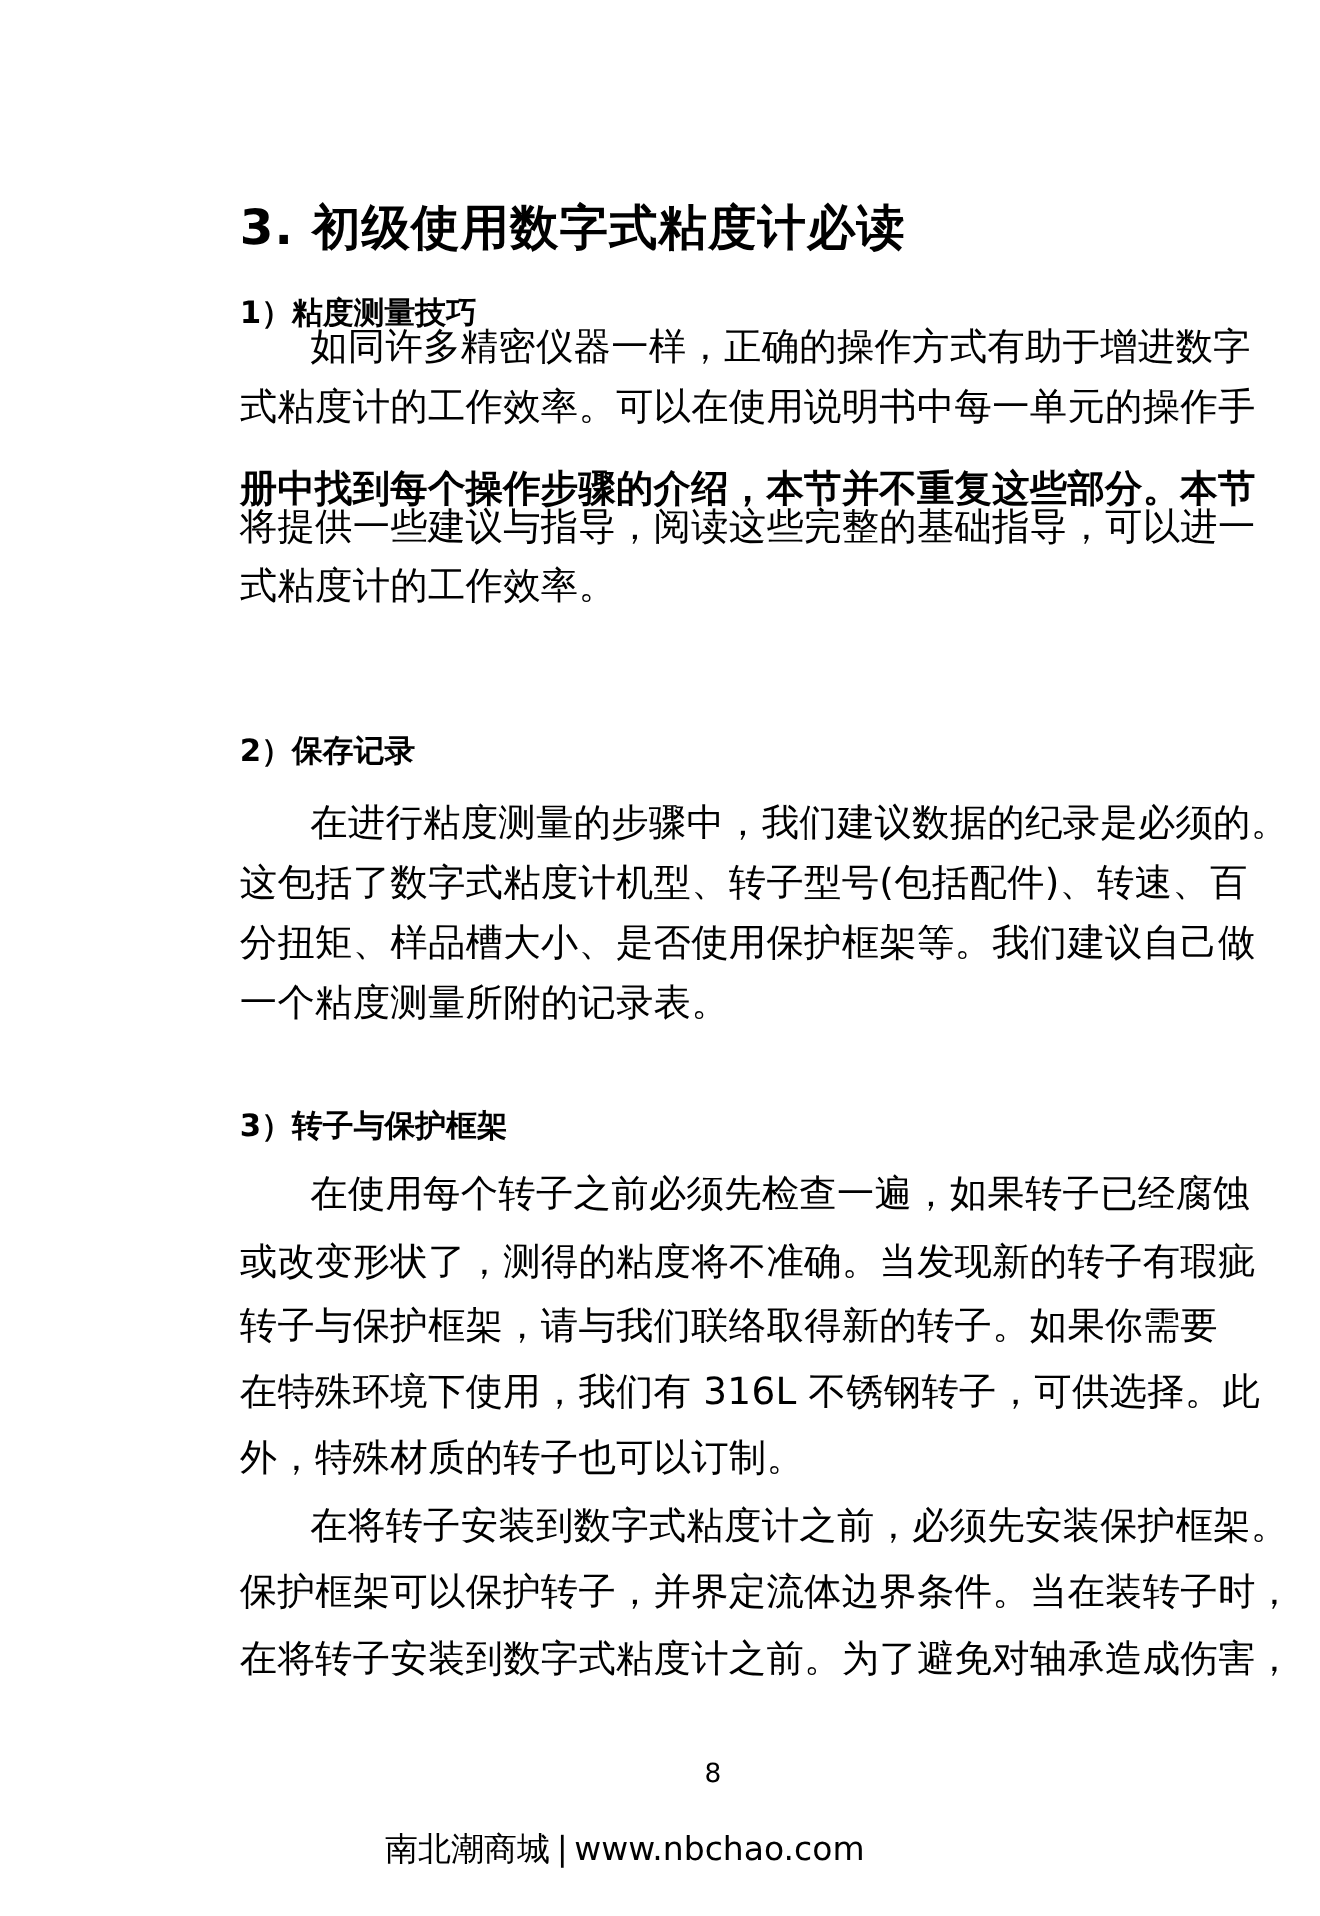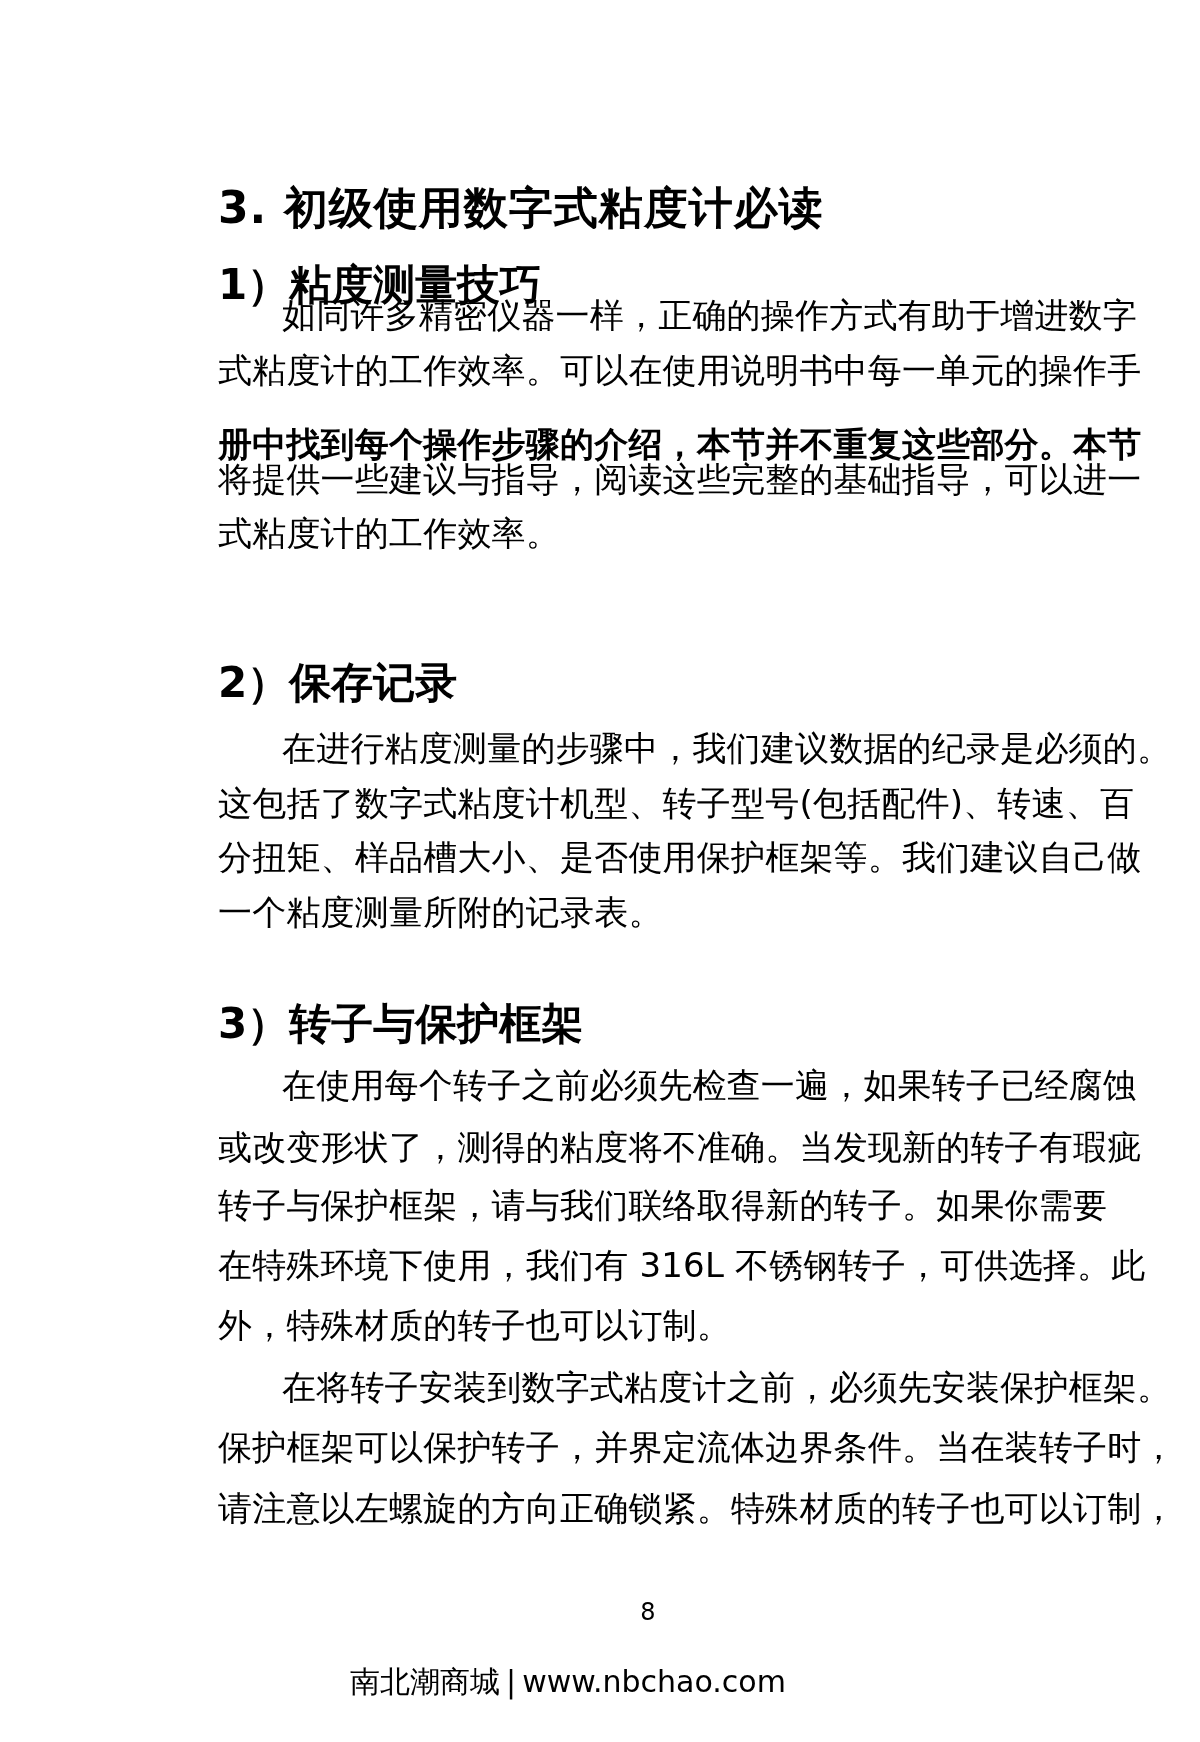--- a/index.html
+++ b/index.html
@@ -28,21 +28,21 @@
     font-size: 44px;
     font-weight: bold;
     letter-spacing: 1px;
     line-height: 60px;
     white-space: nowrap;
   }
   .section-heading {
     position: absolute;
     left: 170px;
     margin: 0;
-    font-size: 42px;
+    font-size: 28px;
     font-weight: bold;
     line-height: 46px;
     white-space: nowrap;
     text-align: right;
   }
   .para-line {
     position: absolute;
     left: 170px;
     font-size: 34px;
     line-height: 40px;
@@ -91,21 +91,21 @@
 
   <h2 class="section-heading" style="top:1001px;">3）转子与保护框架</h2>
   <div class="para-line indent" style="top:1065px;">在使用每个转子之前必须先检查一遍，如果转子已经腐蚀</div>
   <div class="para-line" style="top:1127px;">或改变形状了，测得的粘度将不准确。当发现新的转子有瑕疵</div>
   <div class="para-line" style="top:1185px;">转子与保护框架，请与我们联络取得新的转子。如果你需要</div>
   <div class="para-line" style="top:1245px;">在特殊环境下使用，我们有 316L 不锈钢转子，可供选择。此</div>
   <div class="para-line" style="top:1305px;">外，特殊材质的转子也可以订制。</div>
 
   <div class="para-line indent" style="top:1367px;">在将转子安装到数字式粘度计之前，必须先安装保护框架。</div>
   <div class="para-line" style="top:1427px;">保护框架可以保护转子，并界定流体边界条件。当在装转子时，</div>
-  <div class="para-line" style="top:1488px;">请注意以左螺旋的方向正确锁紧。特殊材质的转子也可以订制，</div>
+  <div class="para-line" style="top:1488px;">在将转子安装到数字式粘度计之前。为了避免对轴承造成伤害，</div>
 
   <div class="page-number">8</div>
 
   <div class="footer">
     <span>南北潮商城</span><span class="sep">|</span><span>www.nbchao.com</span>
   </div>
 
 </div>
 
 </body></html>

